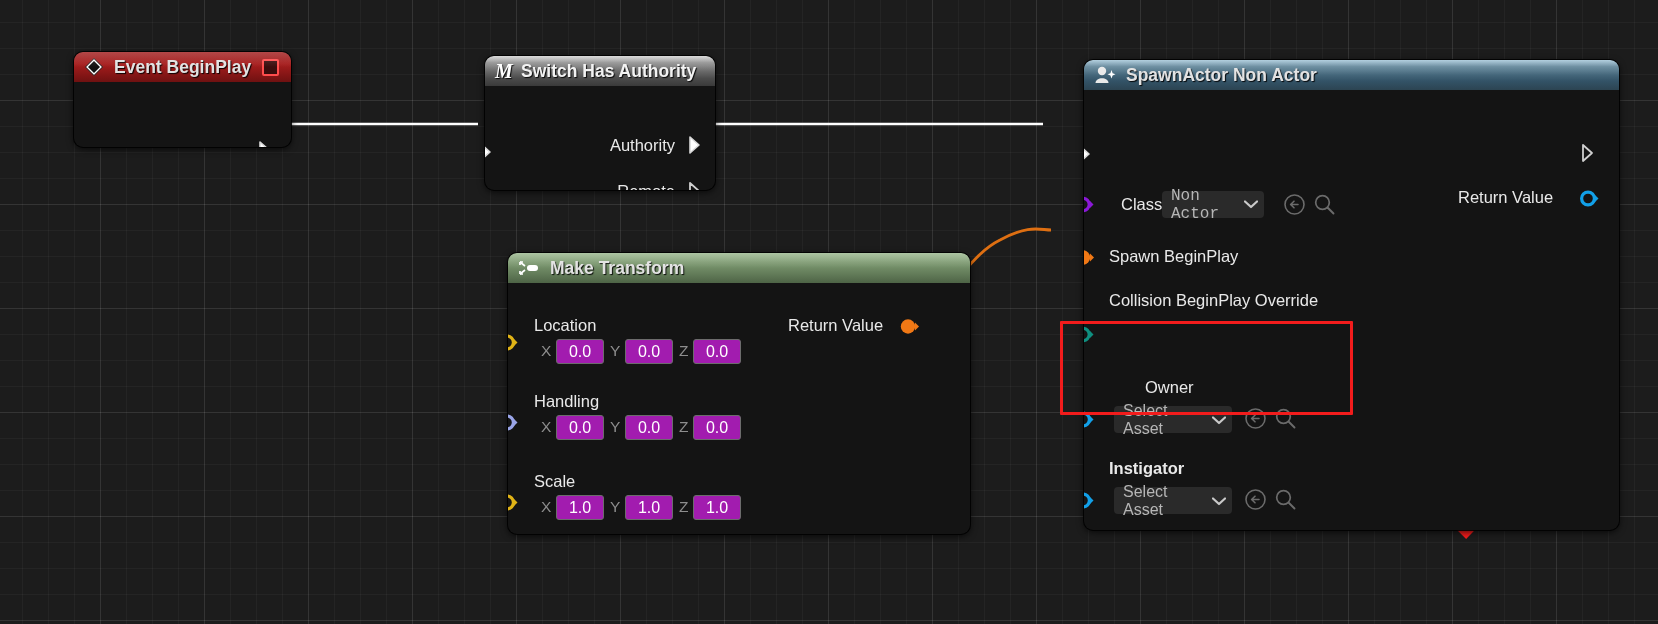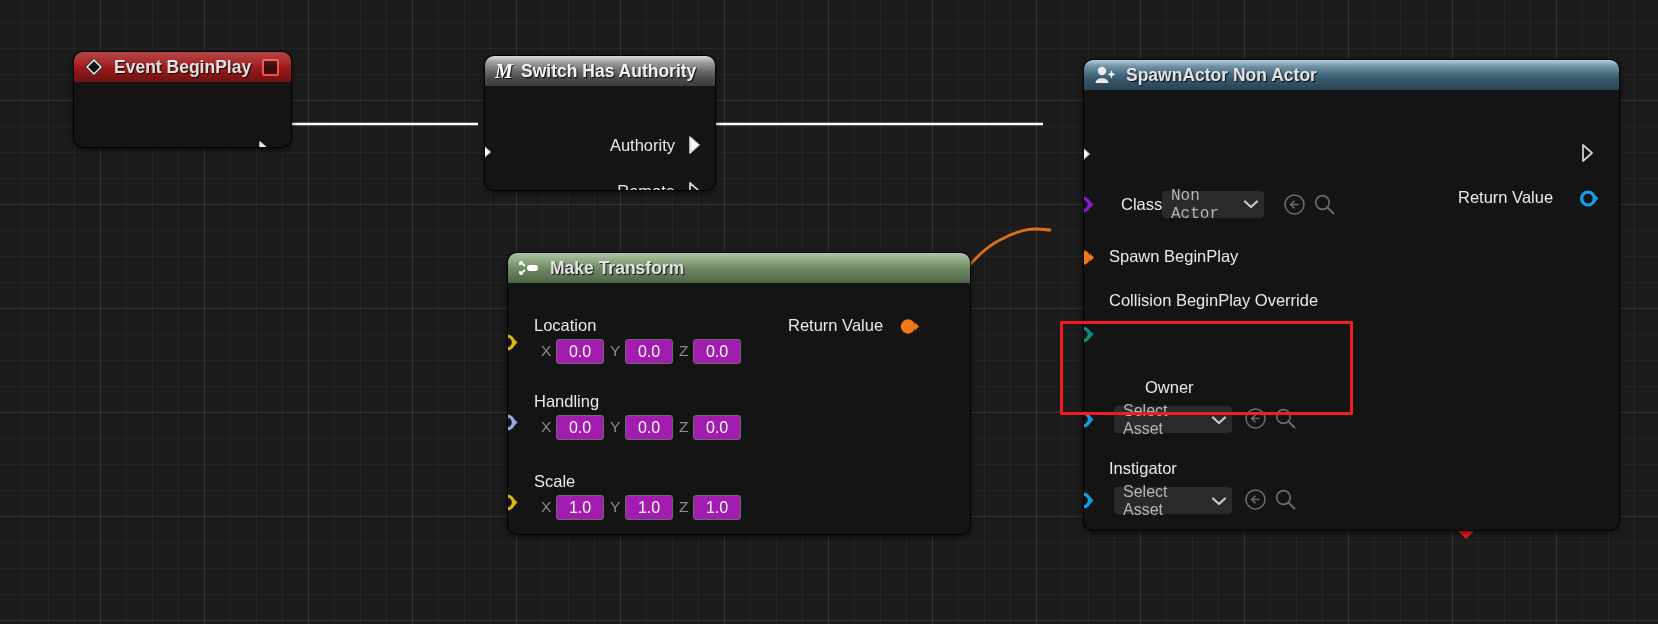--- a/index.html
+++ b/index.html
@@ -344,21 +344,21 @@
           <line x1="14.5" y1="14.5" x2="20.5" y2="20.5" stroke="#6b6b6b" stroke-width="1.9" stroke-linecap="round"></line>
         </svg>
       </span>
 
       <span class="data-pin" style="left:-9px; top:402px;">
         <svg width="19" height="17" viewBox="0 0 19 17">
           <circle cx="8" cy="8.5" r="6.4" fill="none" stroke="#12a0e8" stroke-width="3.2"></circle>
           <polygon points="15,5 18.5,8.5 15,12" fill="#12a0e8"></polygon>
         </svg>
       </span>
-      <span class="pin-label" style="left:25px; top:369px;">Instigator</span>
+      <span class="pin-label" style="left:25px; top:369px;font-weight:bold;">Instigator</span>
       <div class="combo" style="left:30px; top:397px; width:118px;">
         <span>Select Asset</span>
         <span class="chev" style="margin-left:auto;">
           <svg width="14" height="9" viewBox="0 0 14 9">
               <polyline points="1,1.5 7,7 13,1.5" fill="none" stroke="#c9c9c9" stroke-width="2.2" stroke-linecap="round" stroke-linejoin="round"></polyline>
             </svg>
         </span>
       </div>
       <span class="circ-arrow" style="left:160px; top:398px;">
         <svg width="23" height="23" viewBox="0 0 23 23">

